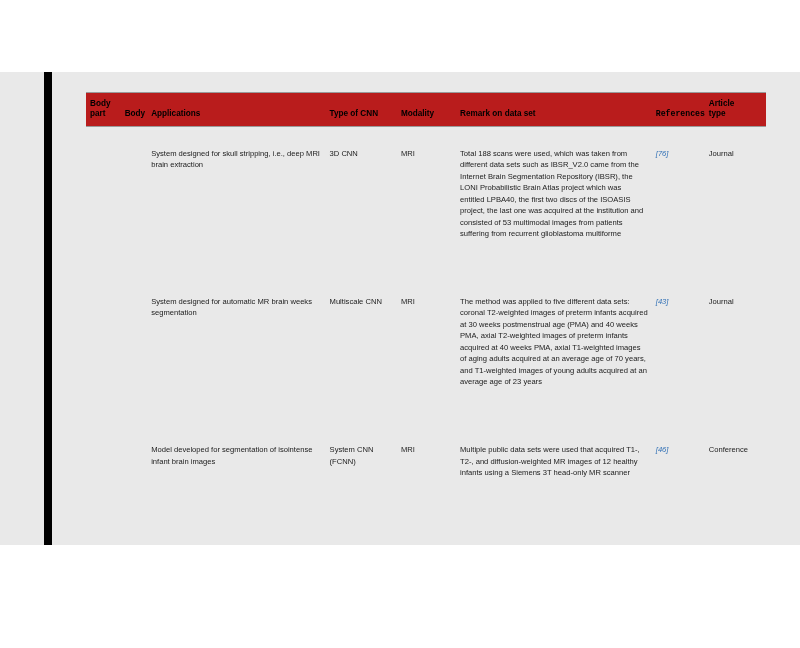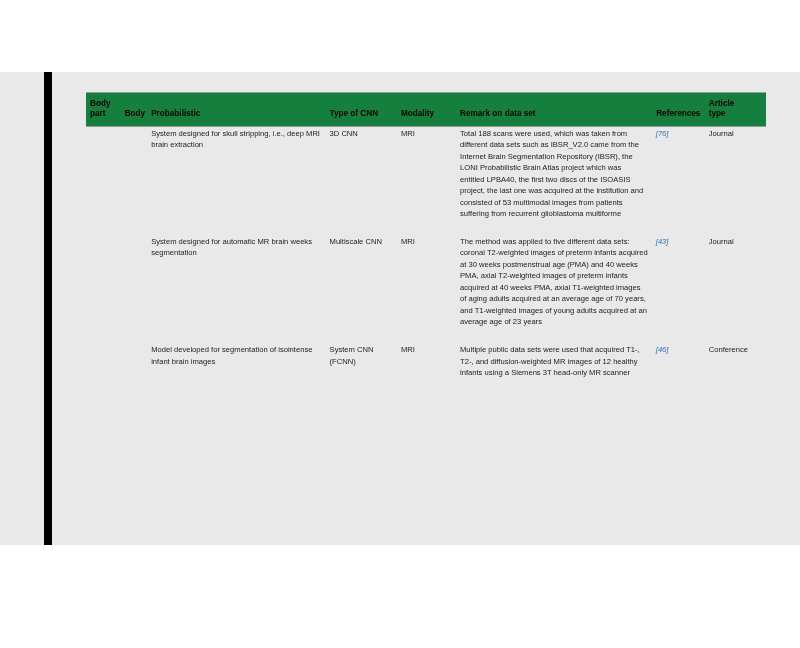--- a/index.html
+++ b/index.html
@@ -45,50 +45,50 @@
   }
   .table-caption .cont {
     font-style: italic;
   }
   table.lit {
     border-collapse: collapse;
     width: 680px;
     table-layout: fixed;
   }
   table.lit thead td {
-    background: #15803d;
+    background: #b91c1c;
     font-size: 8.2px;
     font-weight: bold;
     color: #000;
     vertical-align: bottom;
     padding: 5px 4px 6px 4px;
     line-height: 1.25;
     border-top: 1px solid #9a9a9a;
     border-bottom: 1px solid #9a9a9a;
   }
   table.lit thead td.head-body {
     vertical-align: top;
     padding-top: 6px;
   }
   table.lit tbody td {
     font-size: 7.6px;
     color: #1b1b1b;
     vertical-align: top;
-    padding: 1px 4px 4px 4px;
+    padding: 21px 4px 4px 4px;
     line-height: 1.52;
   }
   .col-body { width: 34px; }
   .col-year { width: 26px; }
   .col-app  { width: 175px; }
   .col-type { width: 70px; }
   .col-mod  { width: 58px; }
   .col-rem  { width: 192px; }
   .col-ref  { width: 52px; }
   .col-art  { width: 60px; }
-  .head-ref { text-align: center; }
+  .head-ref { text-align: center; font-family: Liberation Mono, monospace; }
   .head-art { text-align: left; }
   .ref-link {
     color: #2f6fb5;
     text-decoration: none;
     font-style: italic;
   }
   .two-line { white-space: pre-line; }
   .spacer-row td {
     padding: 0;
     height: 6px;
@@ -112,21 +112,21 @@
       <col class="col-mod">
       <col class="col-rem">
       <col class="col-ref">
       <col class="col-art">
     </colgroup>
     <thead>
       <tr>
         <td class="head-body two-line">Body
 part</td>
         <td>Body</td>
-        <td>Probabilistic</td>
+        <td>Applications</td>
         <td>Type of CNN</td>
         <td>Modality</td>
         <td>Remark on data set</td>
         <td class="head-ref">References</td>
         <td class="head-art two-line">Article
 type</td>
       </tr>
     </thead>
     <tbody>
       <tr>

